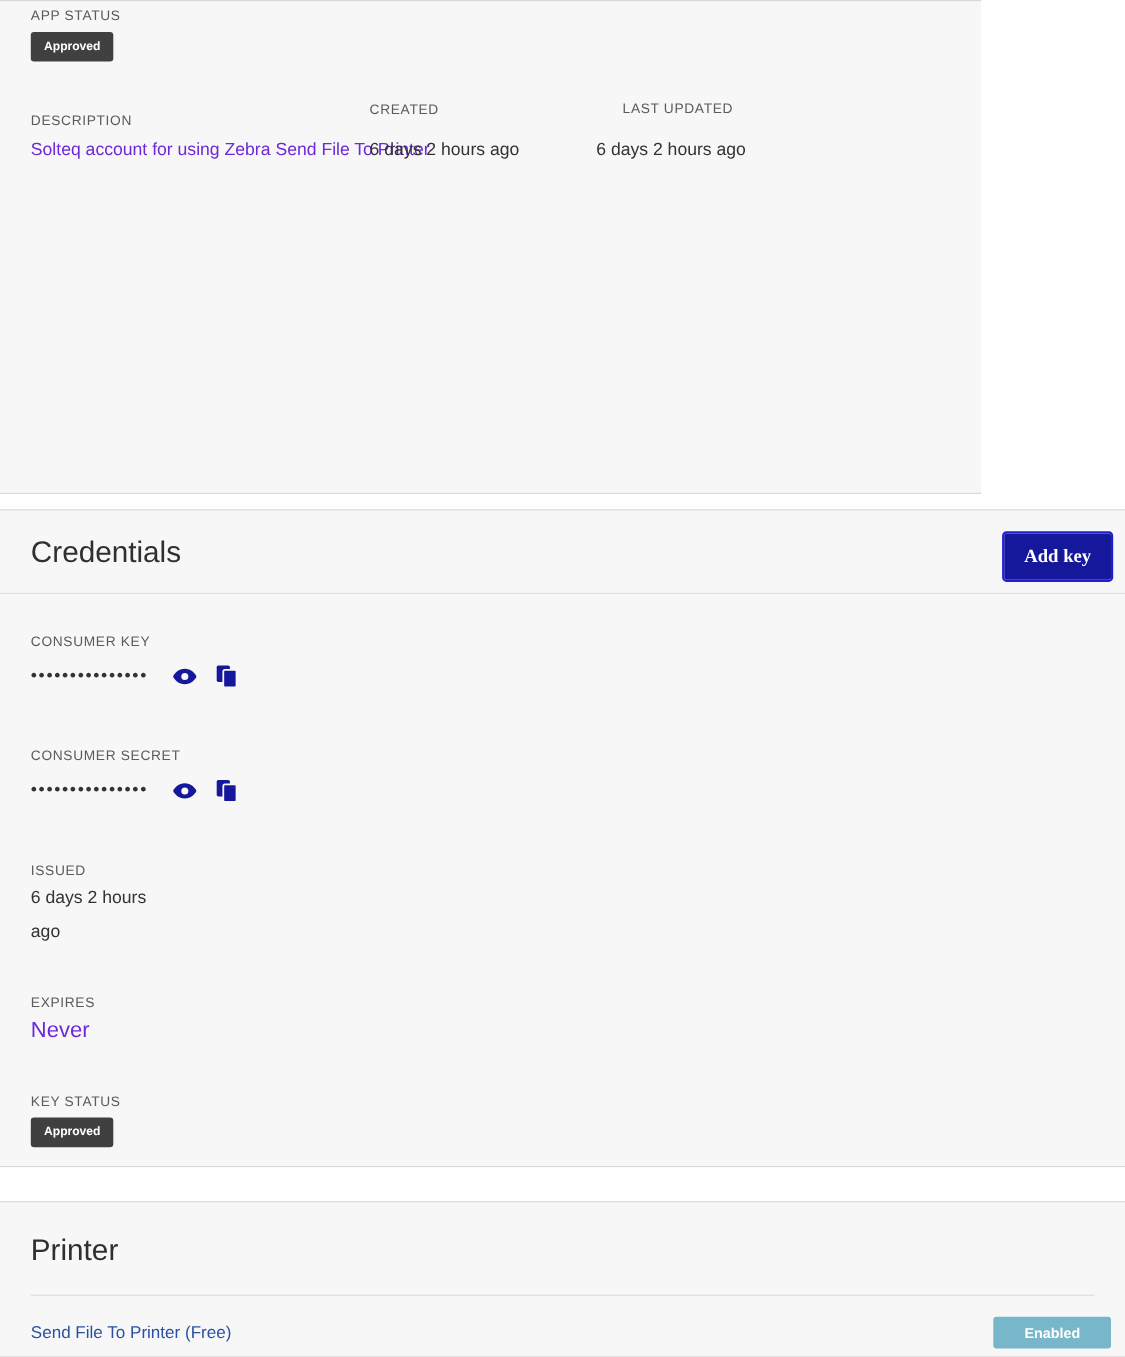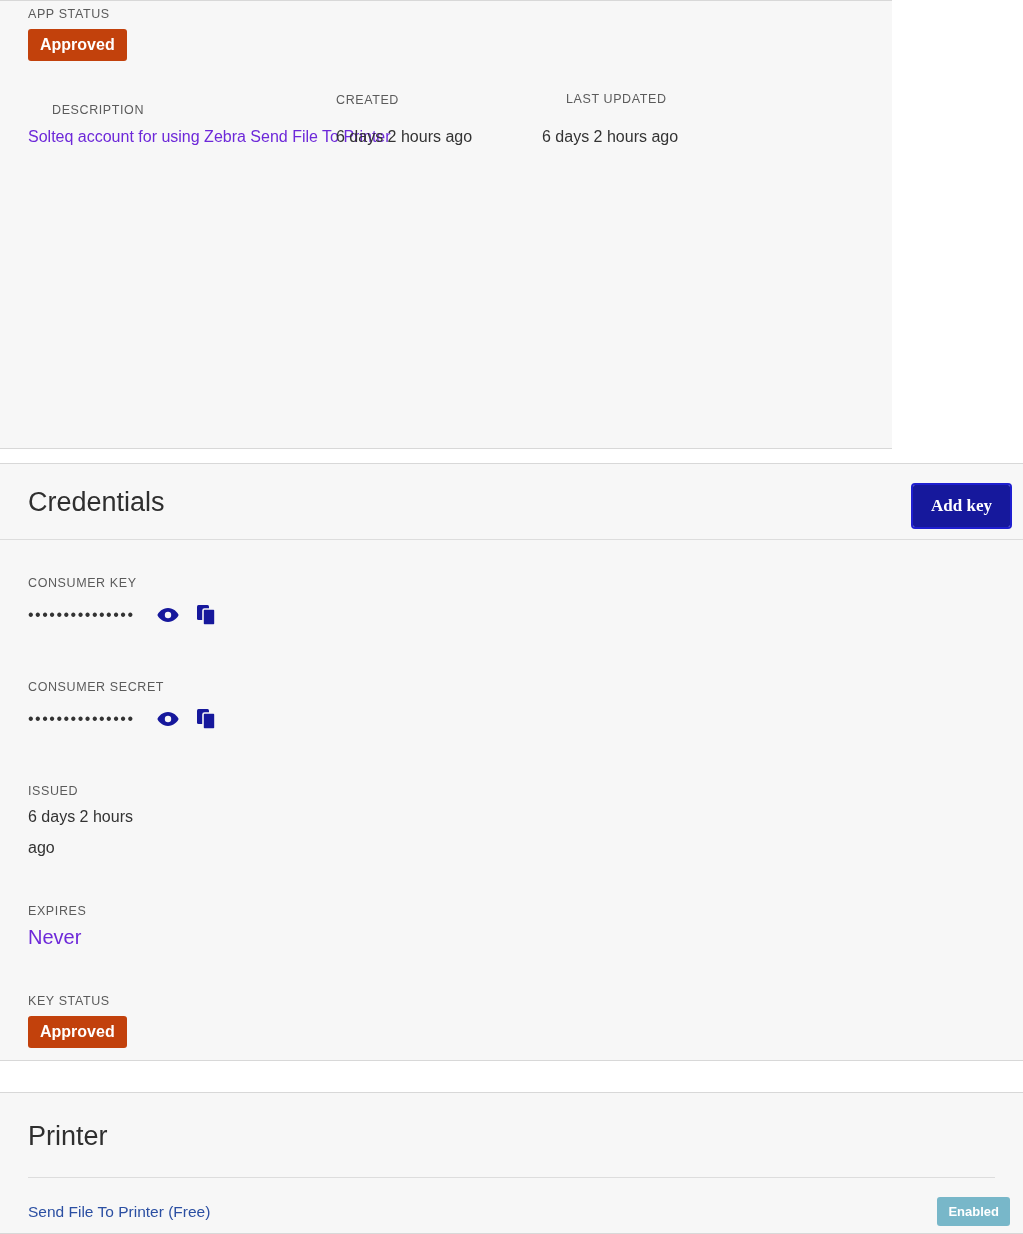--- a/index.html
+++ b/index.html
@@ -33,34 +33,34 @@
     color: #5b5b5b;
     text-transform: uppercase;
     font-weight: 400;
   }
   .app-status-label {
     position: absolute;
     left: 28px; top: 6px;
   }
   .badge-approved {
     display: inline-block;
-    background: #c2410c;
+    background: #404040;
     color: #ffffff;
-    font-size: 16px;
+    font-size: 11px;
     font-weight: bold;
     padding: 8px 12px;
     border-radius: 3px;
     line-height: 1;
   }
   .app-status-badge {
     position: absolute;
     left: 28px; top: 28px;
   }
 
-  .desc-label { position: absolute; left: 28px; top: 102px; margin-left: 24px; }
+  .desc-label { position: absolute; left: 28px; top: 102px; }
   .desc-value {
     position: absolute;
     left: 28px; top: 127px;
     font-size: 16px;
     color: #6d28d9;
     white-space: nowrap;
   }
 
   .created-label { position: absolute; left: 336px; top: 92px; }
   .created-value {
@@ -195,21 +195,21 @@
     text-decoration: none;
     cursor: pointer;
   }
   .badge-enabled {
     position: absolute;
     right: 13px; top: 104px;
     background: #78b7c9;
     color: #ffffff;
     font-size: 13px;
     font-weight: bold;
-    padding: 8px 11px;
+    padding: 8px 28px;
     border-radius: 3px;
     line-height: 1;
   }
   .bottom-rule {
     position: absolute;
     left: 0; top: 1233px;
     width: 1023px;
     height: 1px;
     background: #d8d8d8;
   }

